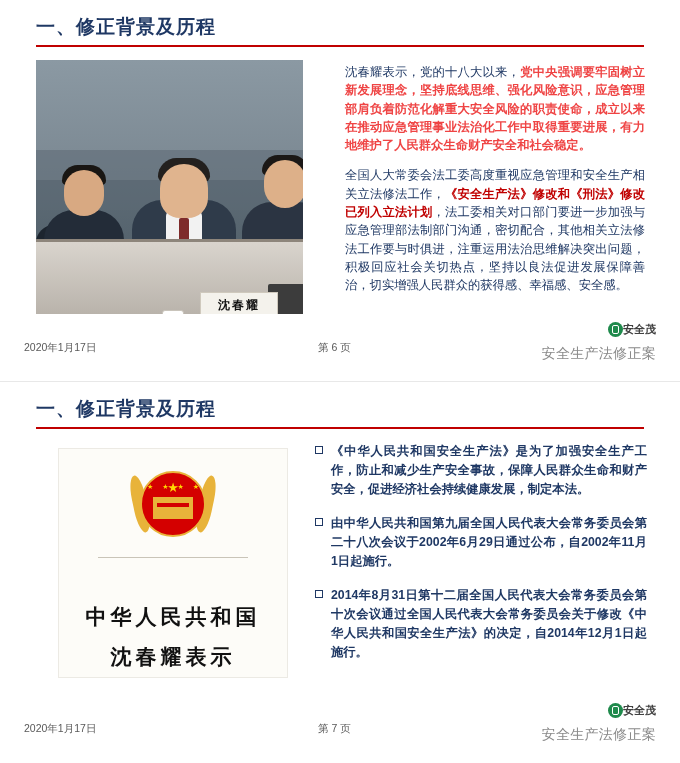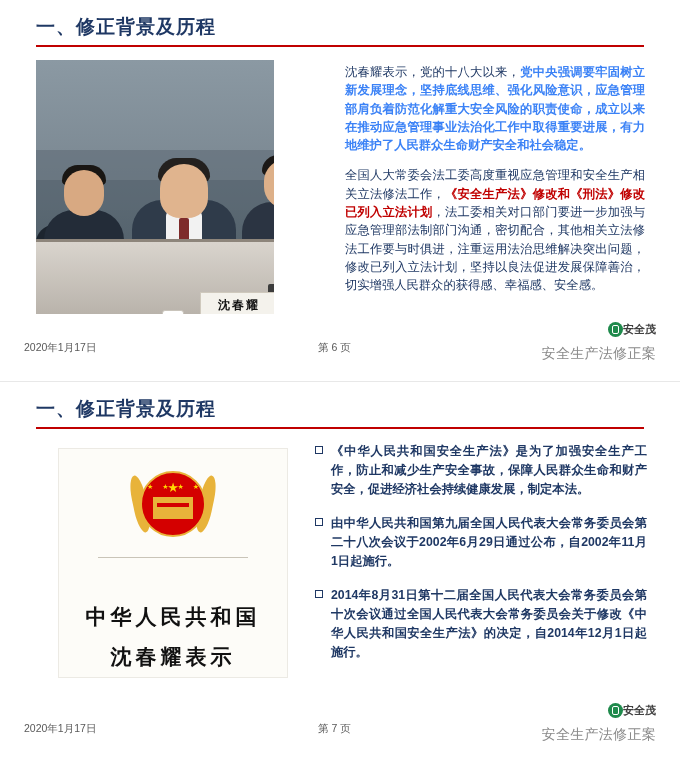--- a/index.html
+++ b/index.html
@@ -40,21 +40,21 @@
     top: 45px;
     width: 608px;
     height: 2px;
     background: #c00000;
   }
   
   .photo {
     position: absolute;
     left: 36px;
     top: 60px;
-    width: 238px;
+    width: 267px;
     height: 254px;
     background: linear-gradient(#6d7b86, #4c5a64);
     overflow: hidden;
   }
   .ph-wall {
     position: absolute;
     left: 0; top: 0; width: 293px; height: 120px;
     background: linear-gradient(#8b99a3, #7a8791);
   }
   .ph-wall2 {
@@ -181,21 +181,21 @@
     left: 345px;
     top: 63px;
     width: 300px;
     font-size: 12.3px;
     line-height: 18.3px;
     color: #1f3864;
     text-align: justify;
   }
   .p1-text p { margin: 0 0 12px 0; }
   .p1-text .em {
-    color: #3b82f6;
+    color: #ef4444;
     font-weight: bold;
   }
   .p1-text .bk { color: #1f3864; }
   .p1-text .em2 { color: #c00000; font-weight: bold; }
   
   .footer-date {
     position: absolute;
     left: 24px;
     bottom: 26px;
     font-size: 10.5px;
@@ -400,21 +400,21 @@
     <div class="laptop"></div>
     <div class="cup"></div>
     <div class="nameplate">沈春耀</div>
   </div>
 
   <div class="p1-text">
     <p>
       <span class="bk">沈春耀表示，党的十八大以来，</span><span class="em">党中央强调要牢固树立新发展理念，坚持底线思维、强化风险意识，应急管理部肩负着防范化解重大安全风险的职责使命，成立以来在推动应急管理事业法治化工作中取得重要进展，有力地维护了人民群众生命财产安全和社会稳定。</span>
     </p>
     <p>
-      <span class="bk">全国人大常委会法工委高度重视应急管理和安全生产相关立法修法工作，</span><span class="em2">《安全生产法》修改和《刑法》修改已列入立法计划</span><span class="bk">，法工委相关对口部门要进一步加强与应急管理部法制部门沟通，密切配合，其他相关立法修法工作要与时俱进，注重运用法治思维解决突出问题，修改已列入立法计划，坚持以良法促进发展保障善治，切实增强人民群众的获得感、幸福感、安全感。</span>
+      <span class="bk">全国人大常委会法工委高度重视应急管理和安全生产相关立法修法工作，</span><span class="em2">《安全生产法》修改和《刑法》修改已列入立法计划</span><span class="bk">，法工委相关对口部门要进一步加强与应急管理部法制部门沟通，密切配合，其他相关立法修法工作要与时俱进，注重运用法治思维解决突出问题，积极回应社会关切热点，坚持以良法促进发展保障善治，切实增强人民群众的获得感、幸福感、安全感。</span>
     </p>
   </div>
 
   <div class="footer-date">2020年1月17日</div>
   <div class="footer-page">第 6 页</div>
   <div class="wm">
     <div class="wm-row">
       <span class="wm-logo"></span>
       <span class="wm-name">安全茂</span>
     </div>

